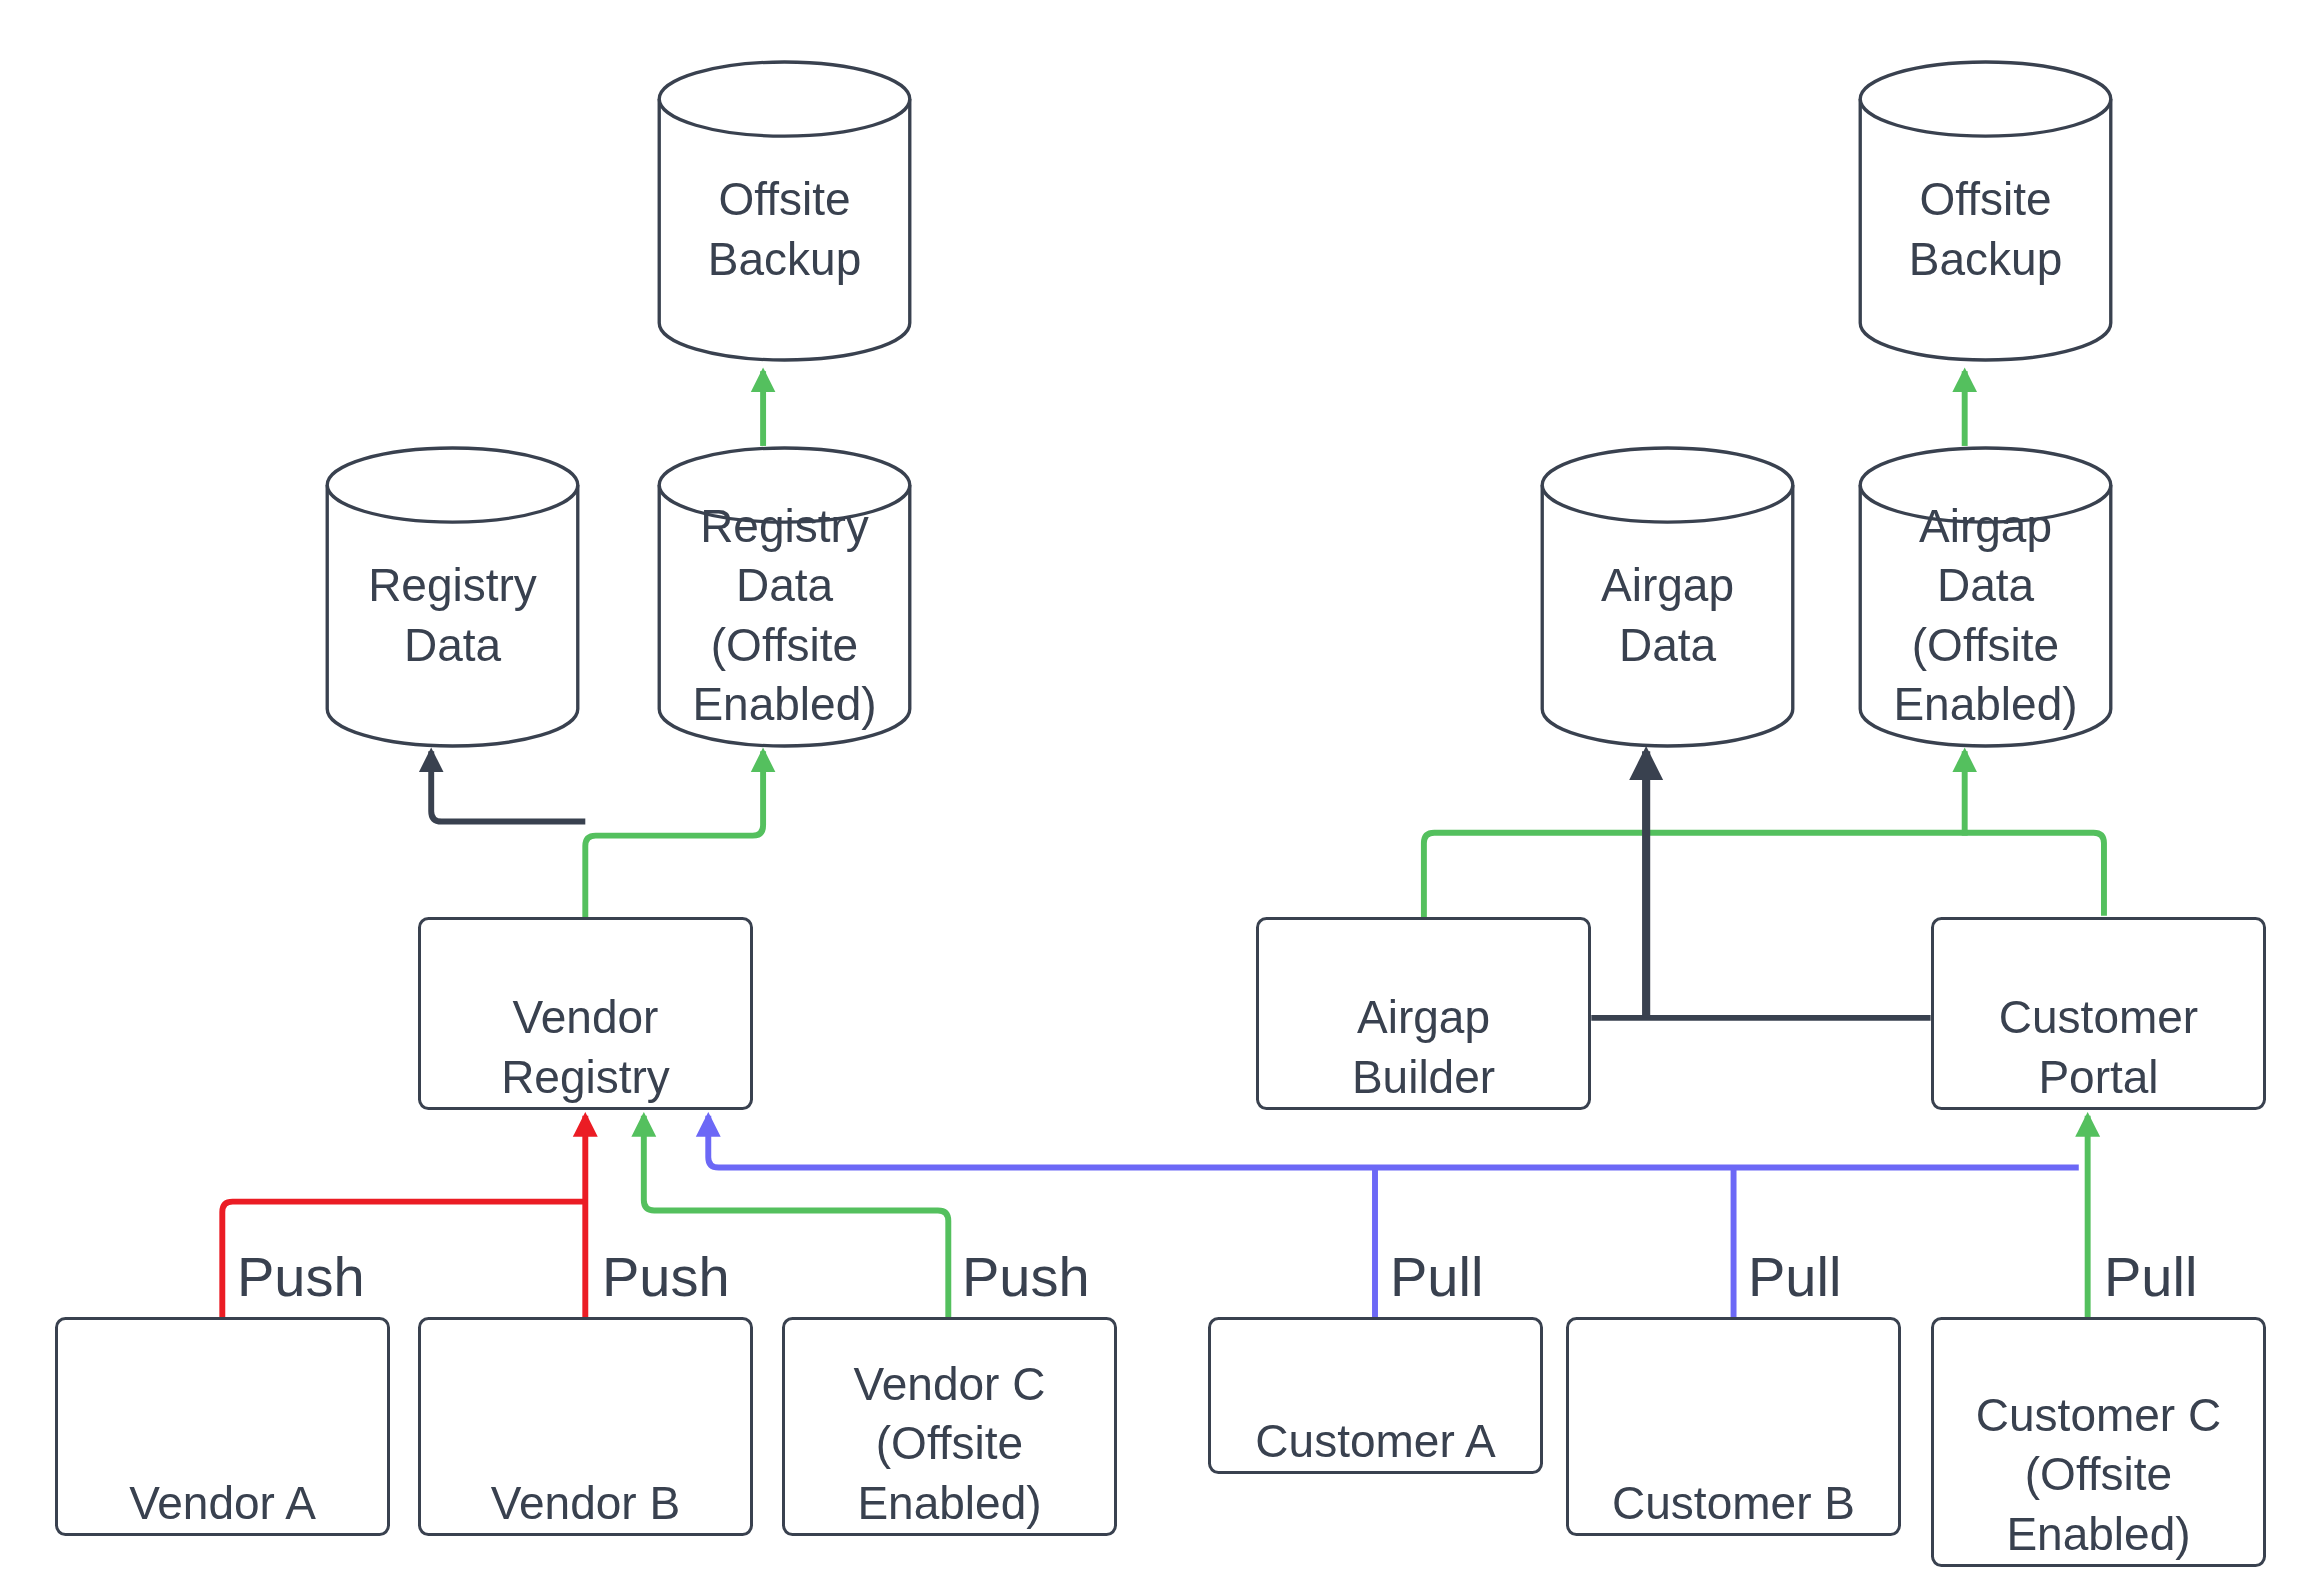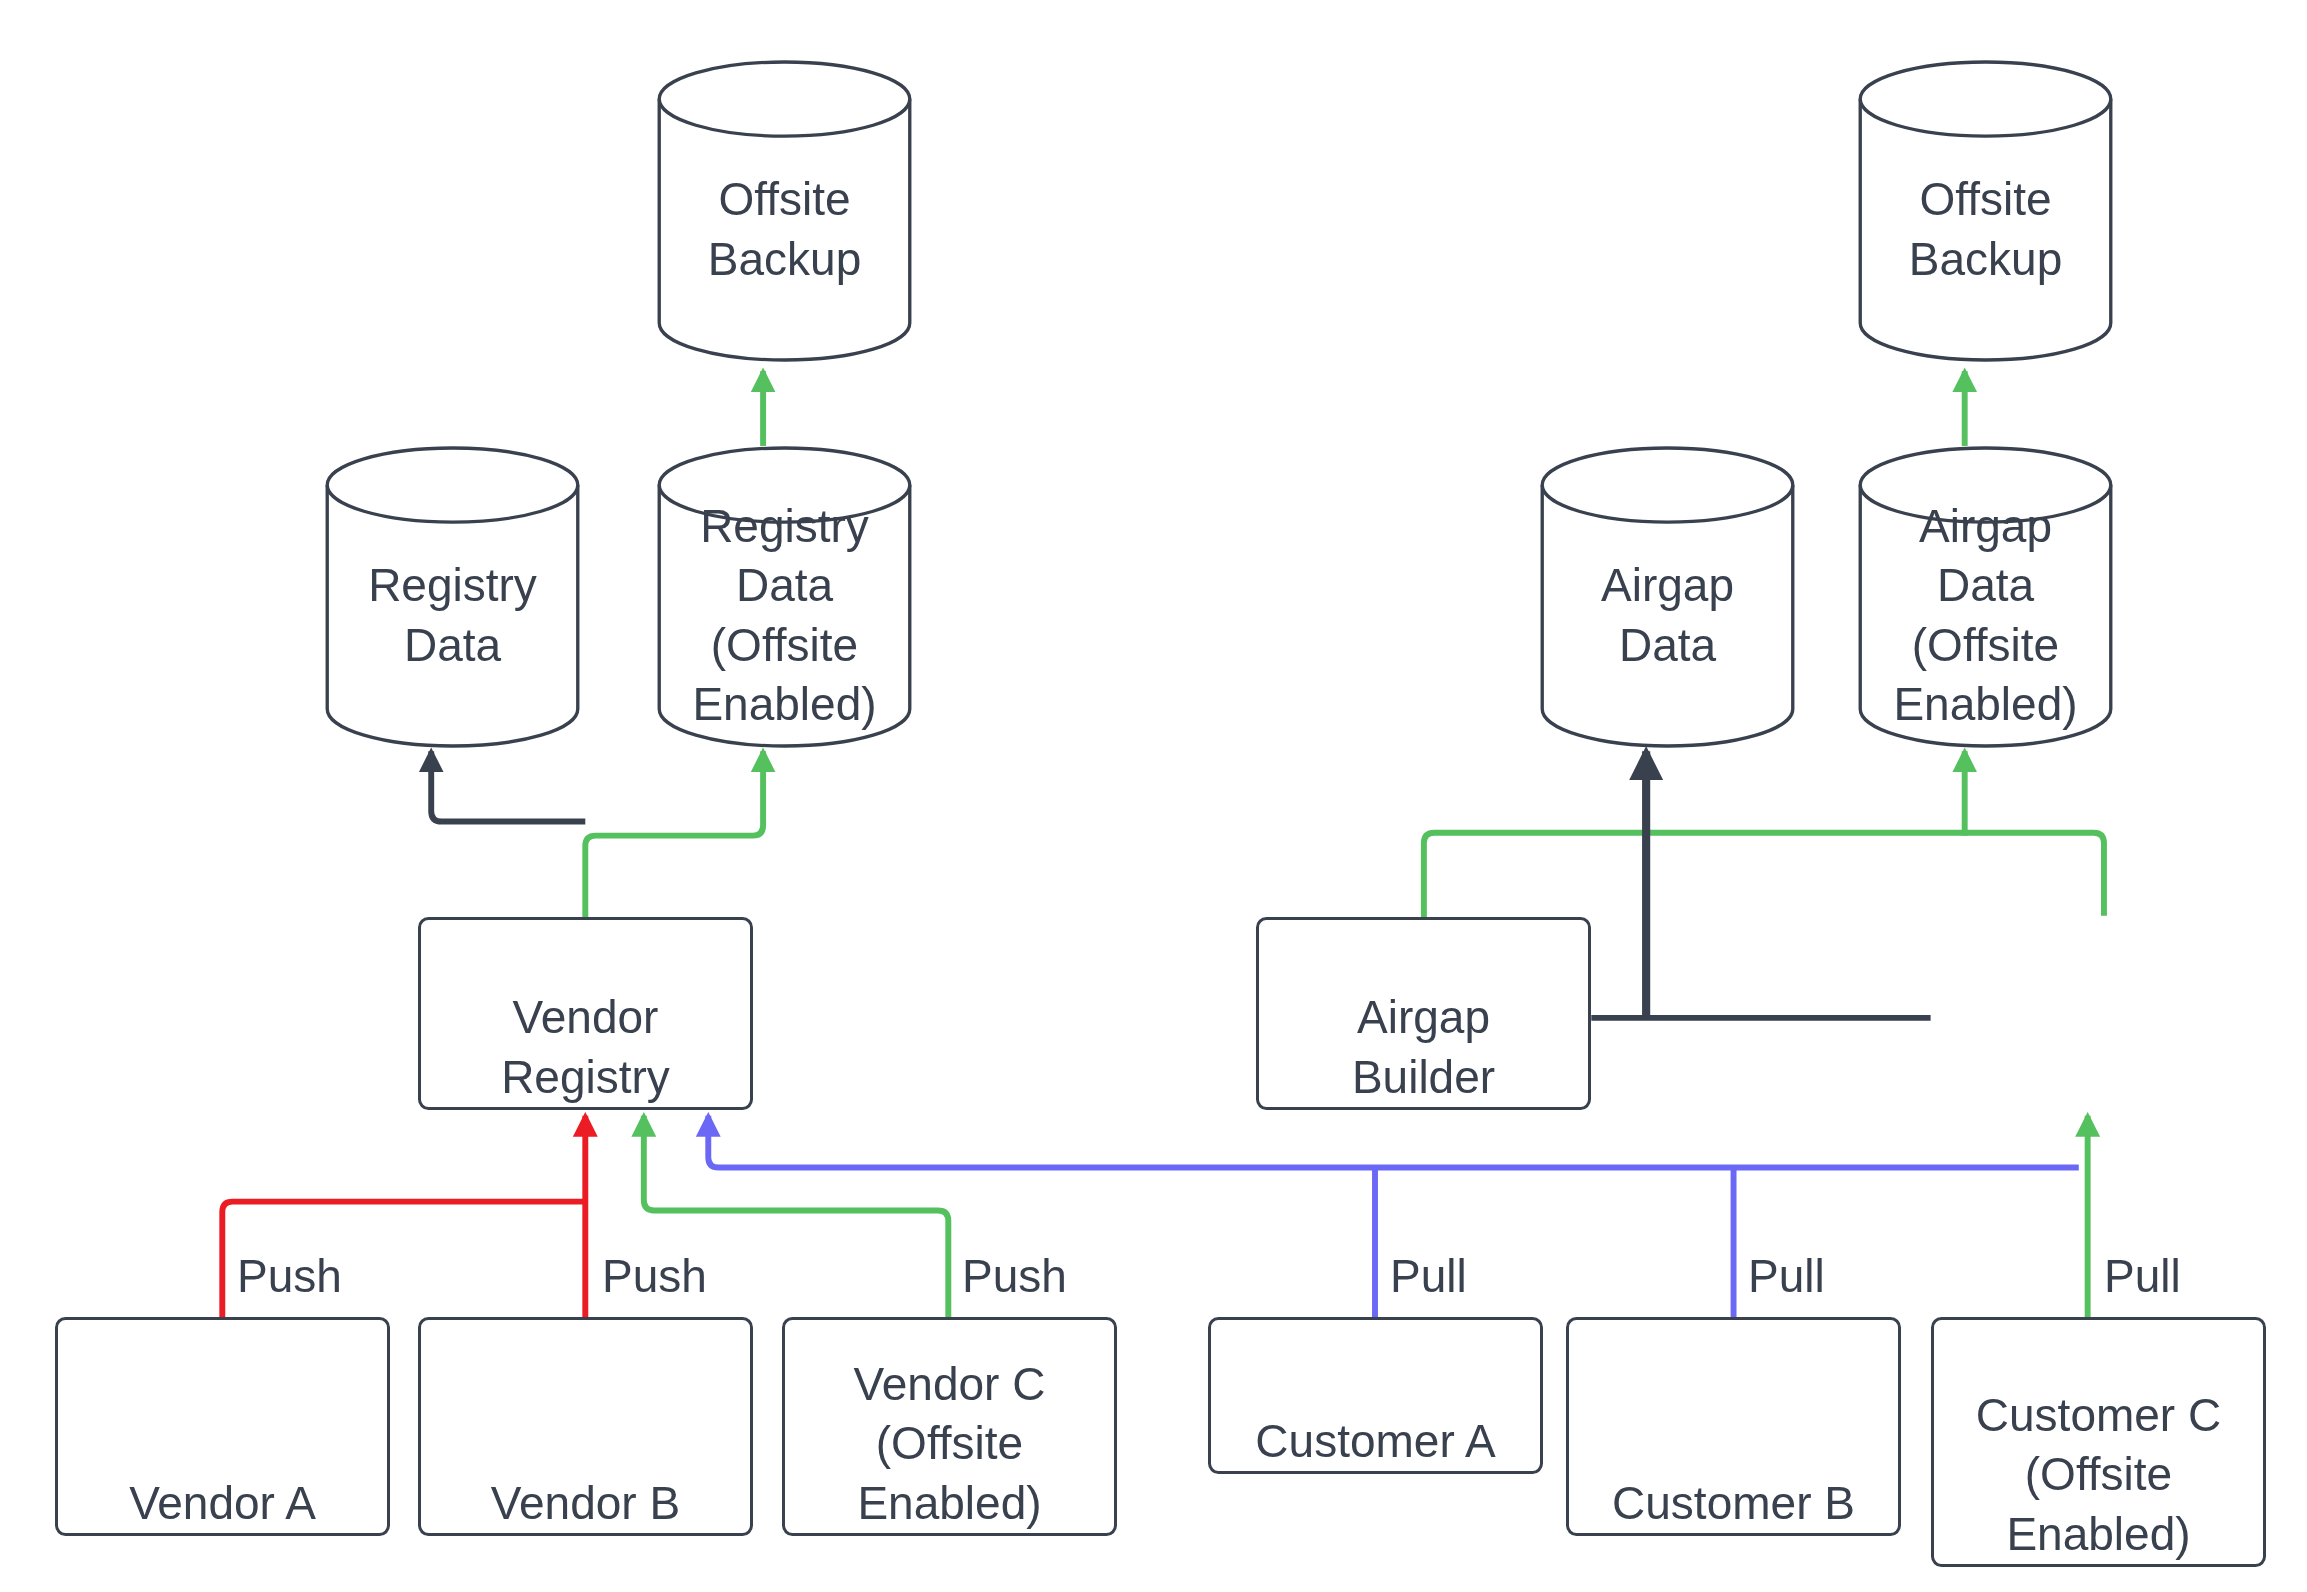--- a/index.html
+++ b/index.html
@@ -39,21 +39,21 @@
   }
   .cyl{width:255px;height:304px;margin-left:21px;}
   .cyl svg{position:absolute;left:0;top:0;}
   .cyl .cyl-outline{fill:#ffffff;stroke:var(--node_stroke,#39414F);stroke-width:4.5px;}
   .cyl .label{
     position:absolute;left:4.4px;right:4.4px;top:59px;bottom:22px;
     display:flex;align-items:center;justify-content:center;
   }
   .edge-label{
     position:absolute;
-    font-size:46px;
+    font-size:56px;
     color:var(--text,#39414F);
     transform:translateY(-50%);
     white-space:nowrap;
   }
 </style>
 </head>
 <body>
 
 <div id="canvas" style="background: rgb(255, 255, 255);">
 
@@ -153,20 +153,24 @@
   </div>
 
   <div class="node box" style="left:418px;top:917px;width:335px;height:193px">
     <span class="label">Vendor
 Registry</span>
   </div>
   <div class="node box" style="left:1256px;top:917px;width:335px;height:193px">
     <span class="label">Airgap
 Builder</span>
   </div>
+  <div class="node box" style="left:1931px;top:917px;width:335px;height:193px">
+    <span class="label">Customer
+Portal</span>
+  </div>
 
   <div class="node box" style="left:418px;top:1317px;width:335px;height:219px">
     <span class="label">Vendor B</span>
   </div>
   <div class="node box" style="left:55px;top:1317px;width:335px;height:219px">
     <span class="label">Vendor A</span>
   </div>
   <div class="node box" style="left:782px;top:1317px;width:335px;height:219px">
     <span class="label">Vendor C
 (Offsite

